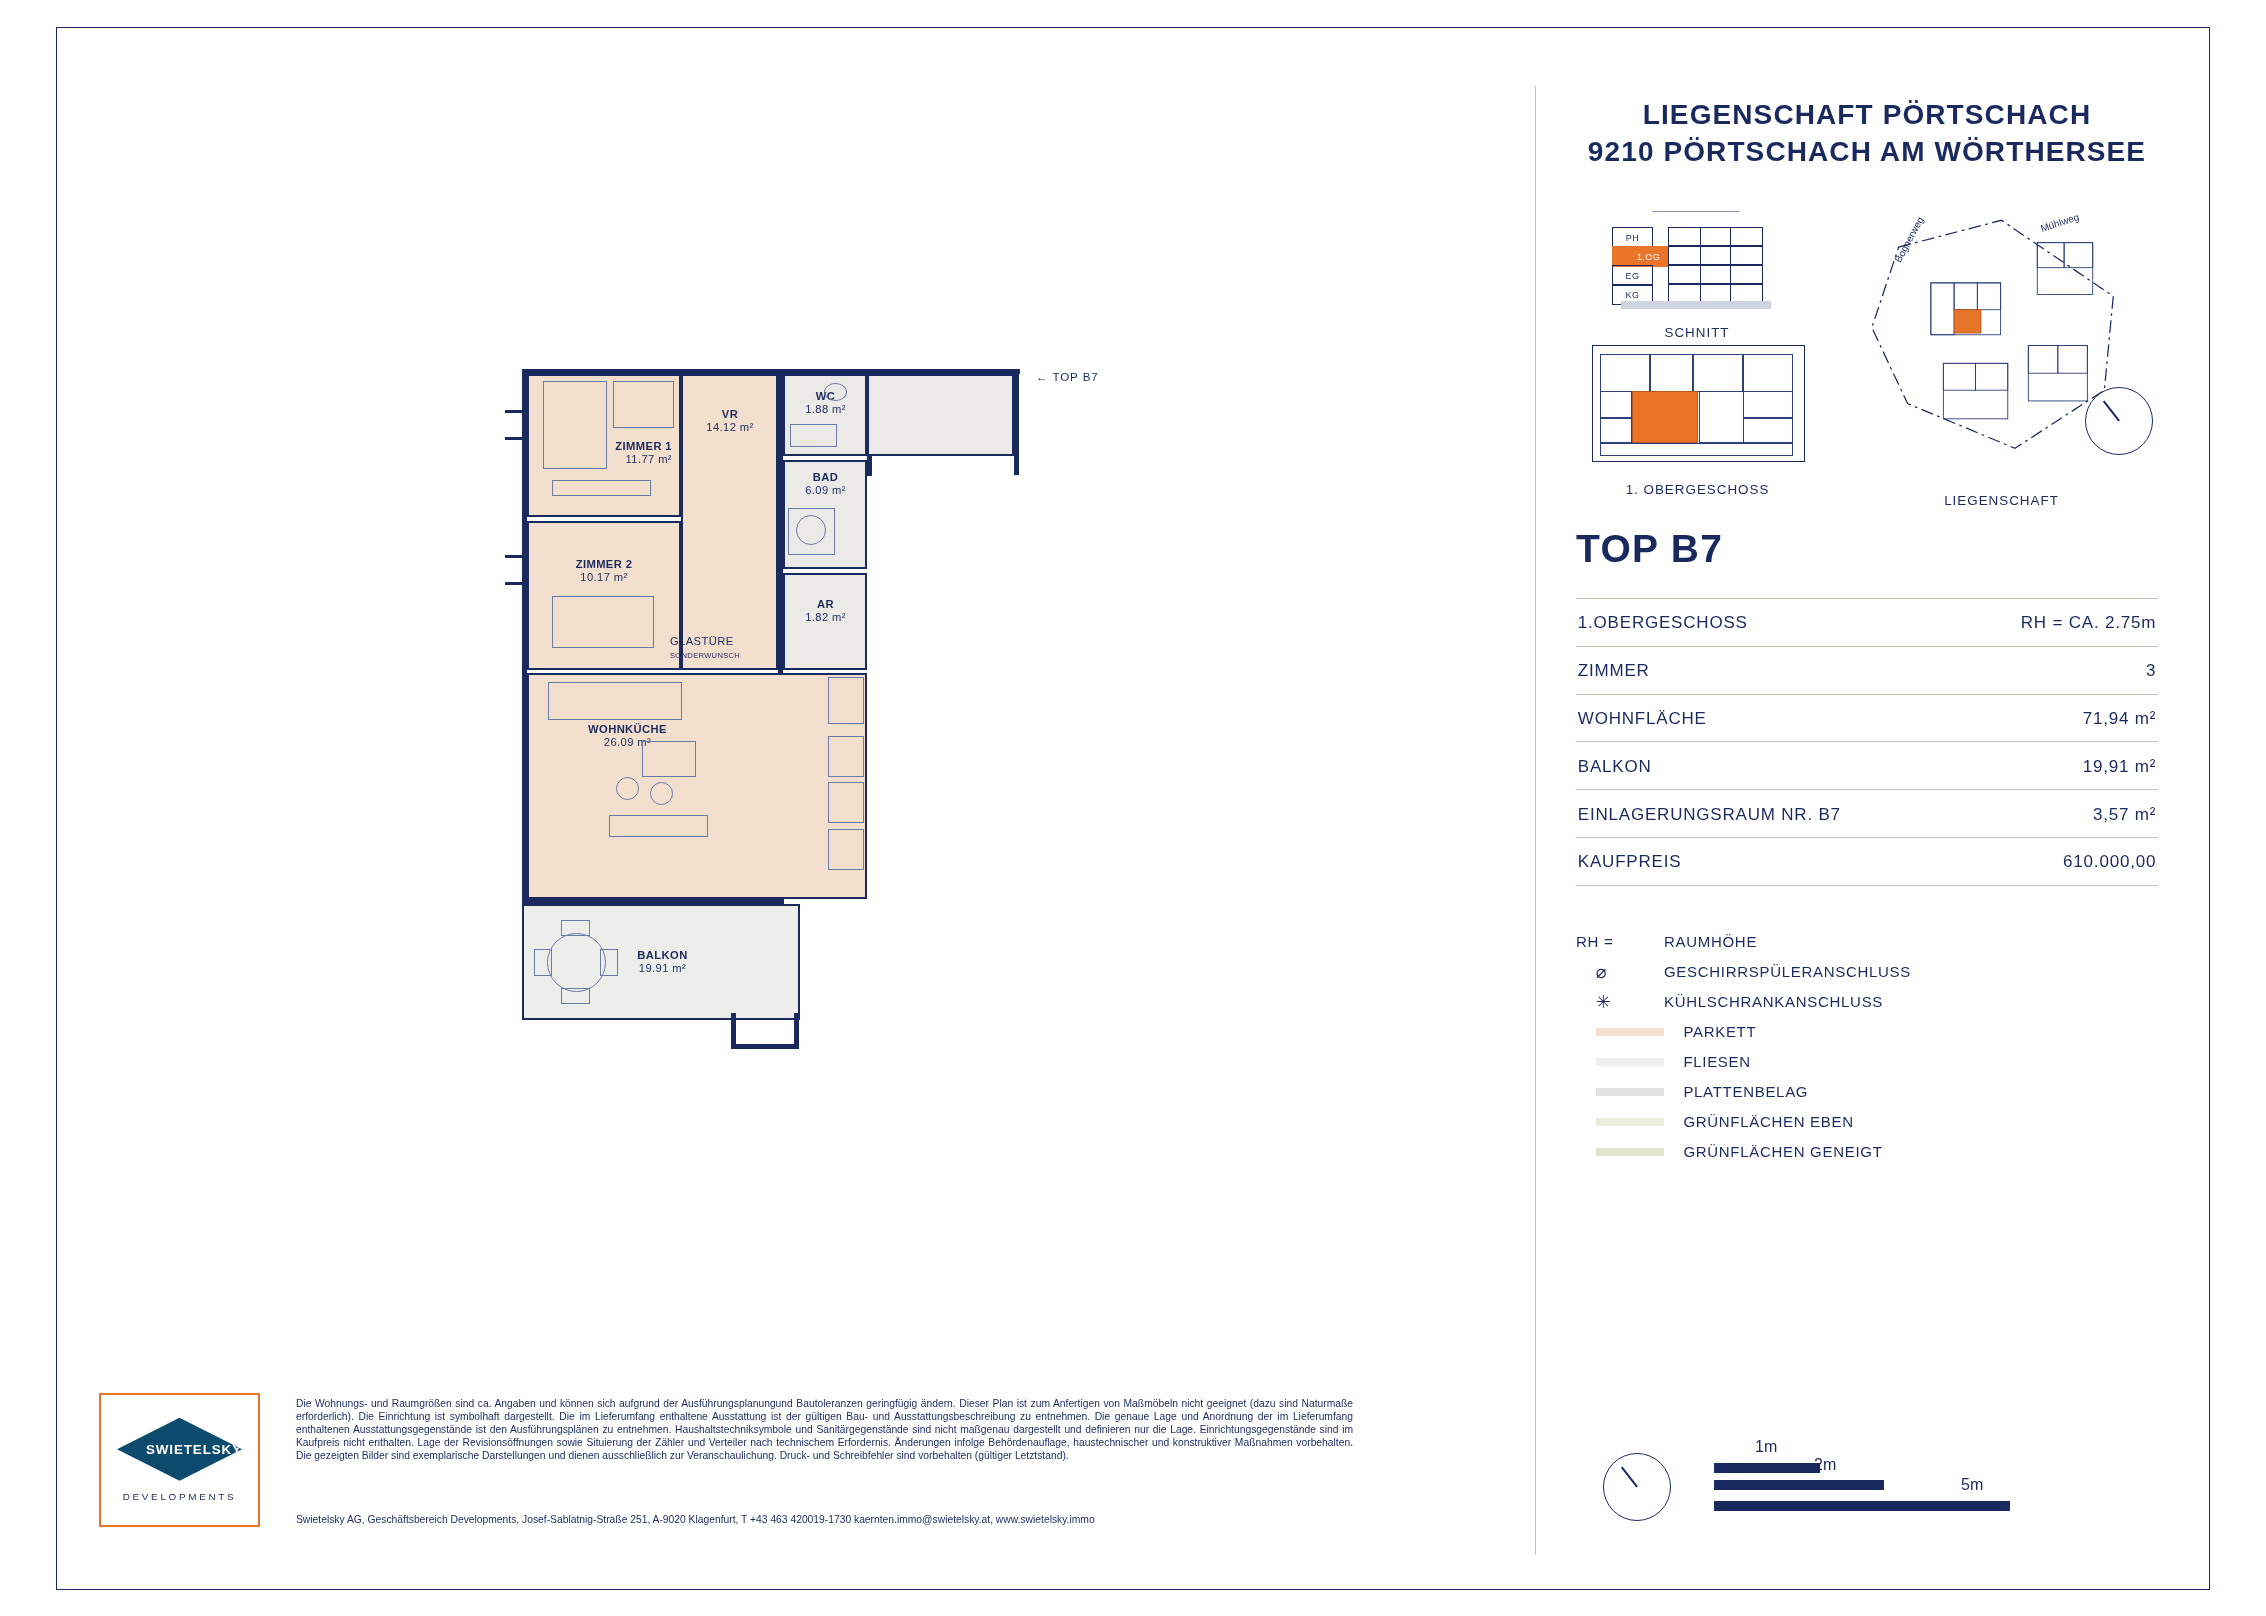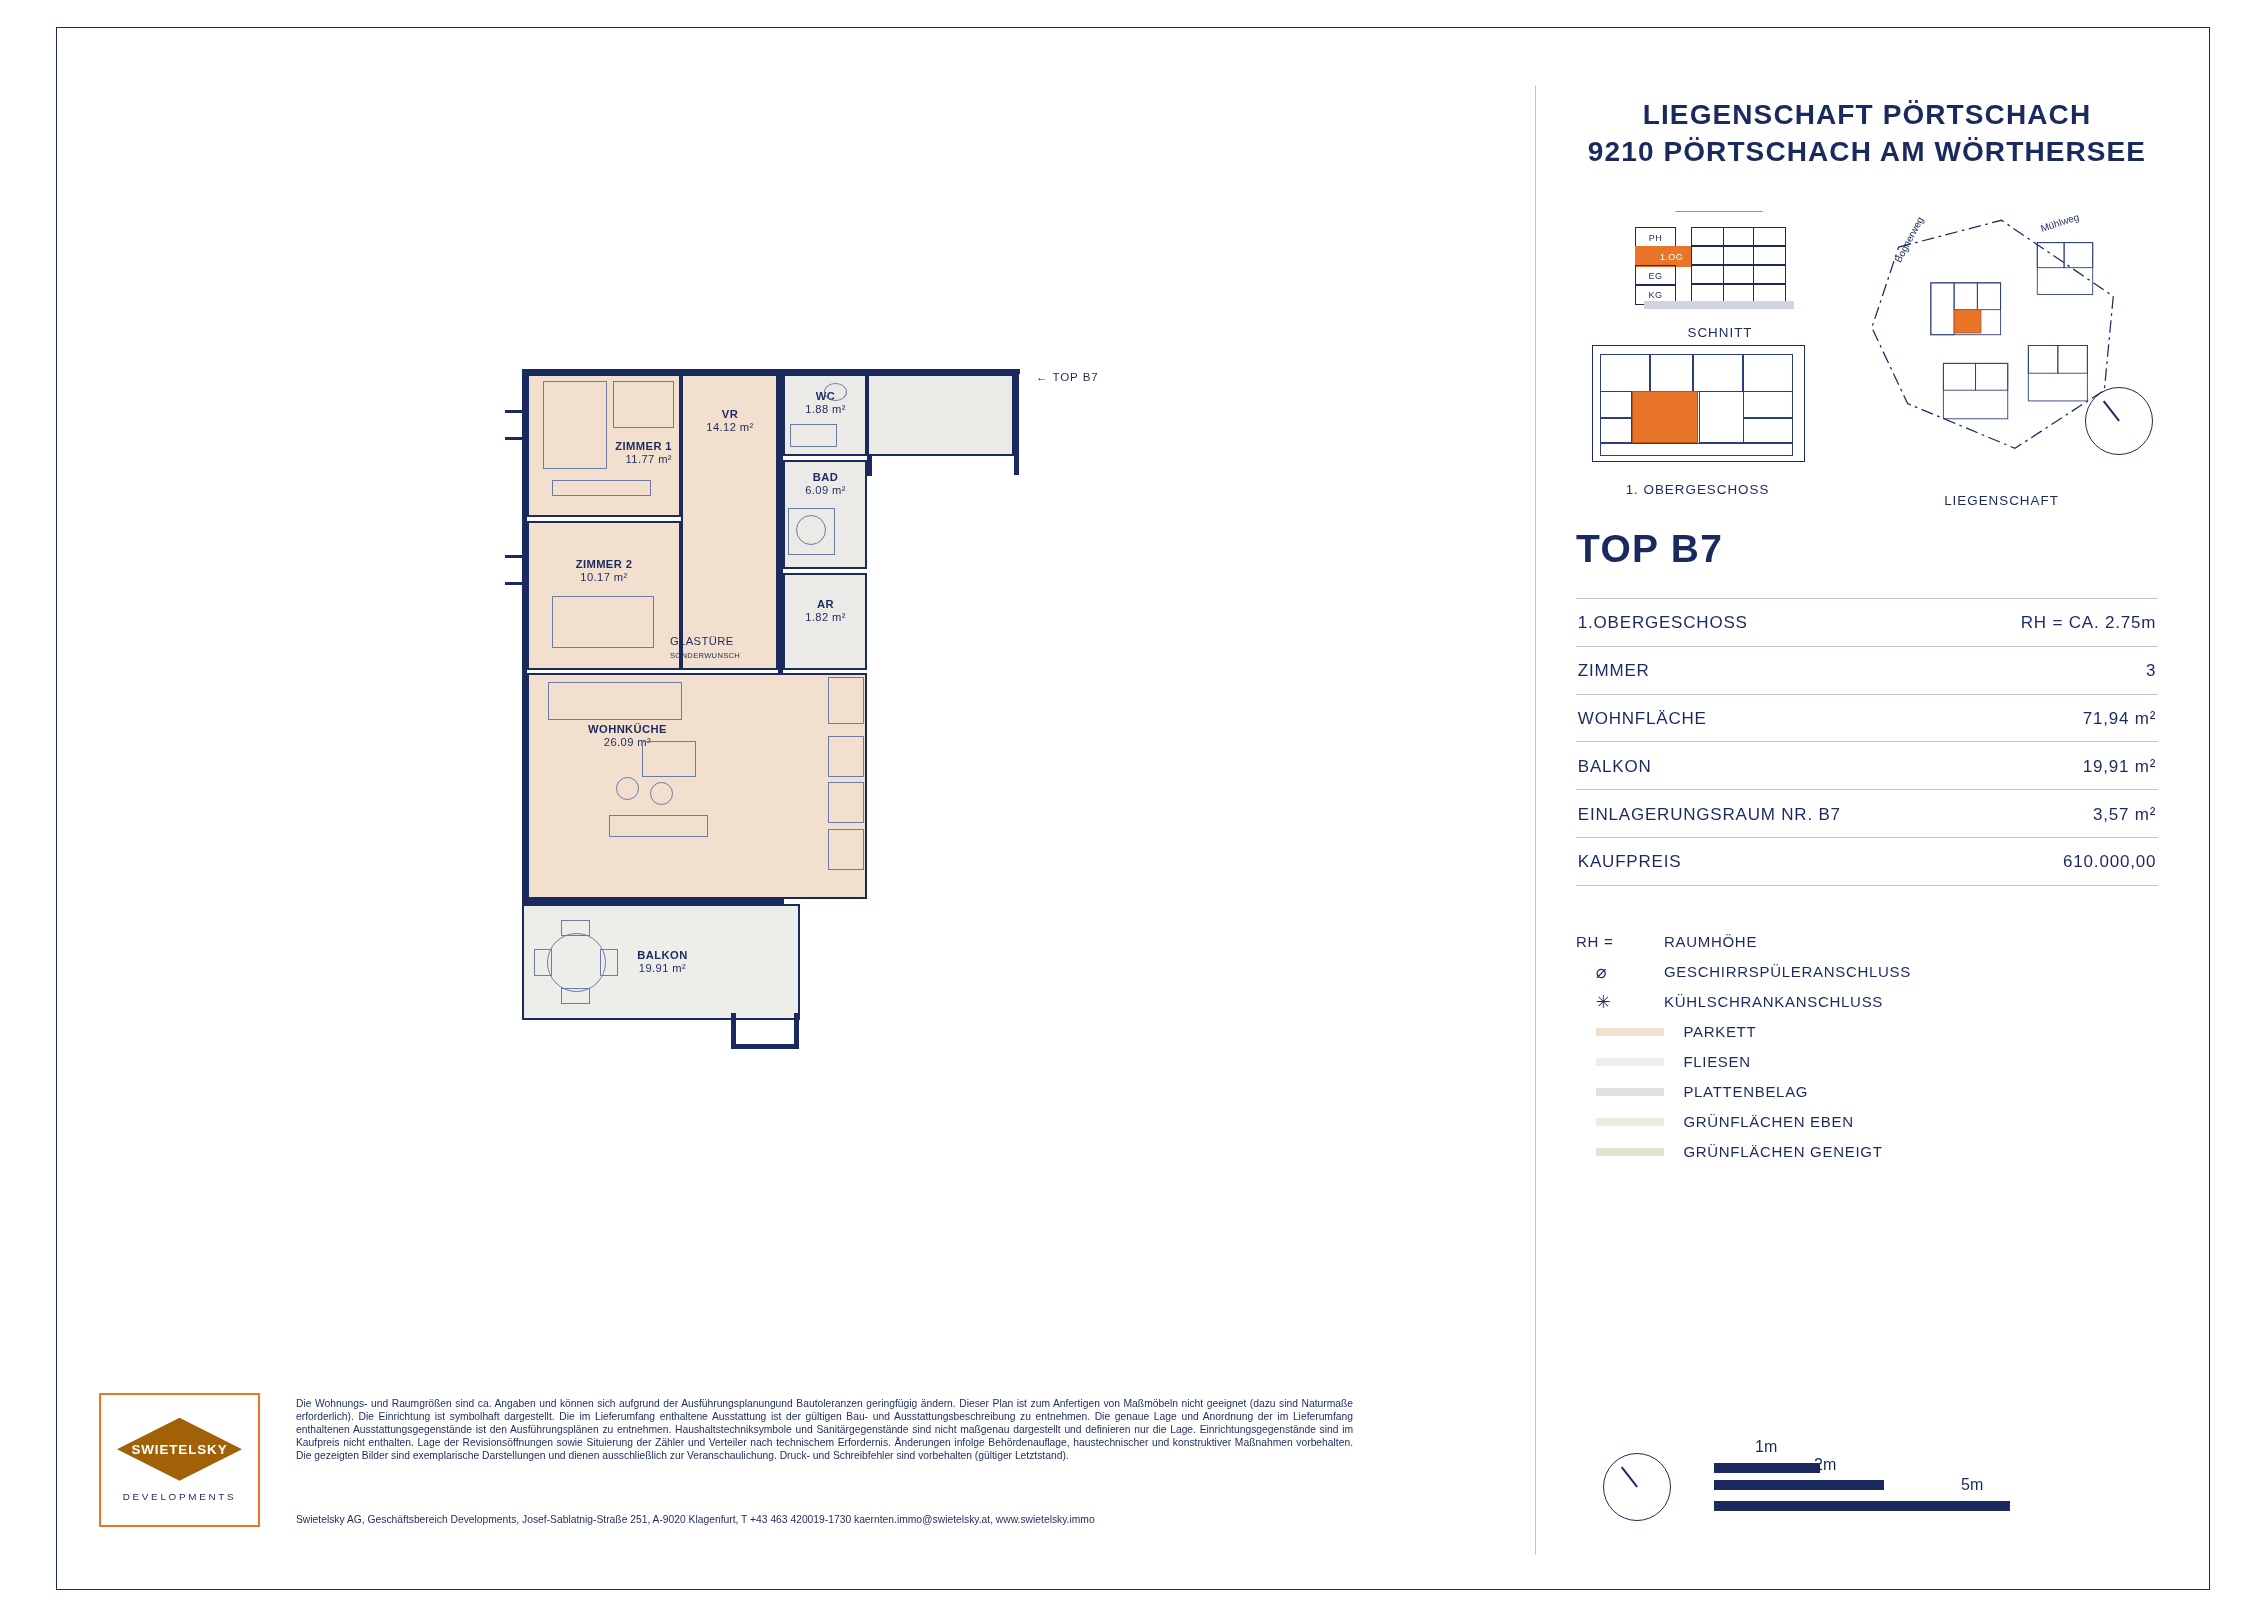--- a/index.html
+++ b/index.html
@@ -7,21 +7,21 @@
   .page{position:relative;width:2267px;height:1617px;background:#fff;box-sizing:border-box;}
   .frame{position:absolute;left:56px;top:27px;width:2154px;height:1563px;border:1.8px solid #1b2a5e;box-sizing:border-box;}
   .vdiv{position:absolute;left:1535px;top:86px;width:0.9px;height:1469px;background:#c9c2b6;}
 
   
   .rcol{position:absolute;left:1576px;top:99px;width:582px;}
   .title1{font-size:28px;font-weight:bold;letter-spacing:1.1px;text-align:center;color:#1b2a5e;}
   .title2{font-size:28px;font-weight:bold;letter-spacing:1.1px;text-align:center;color:#1b2a5e;margin-top:5.4px;}
 
   .thumbs{position:relative;margin-top:43px;height:296px;}
-  .schnitt{position:absolute;left:36px;top:0;width:170px;margin-left:23px;}
+  .schnitt{position:absolute;left:36px;top:0;width:170px;}
   .schn-box{position:relative;width:170px;height:94px;}
   .schn-roof{position:absolute;left:16px;top:0;width:134px;height:16px;border:1.3px solid #1b2a5e;border-bottom:none;
       clip-path:polygon(6% 100%,18% 0,82% 0,94% 100%);}
   .schn-lbl{position:absolute;width:39px;height:19px;border:1.3px solid #1b2a5e;font-size:9px;display:flex;align-items:center;justify-content:center;letter-spacing:0.4px;}
   .schn-grid{position:absolute;left:56px;width:95px;height:19px;border:1.3px solid #1b2a5e;box-sizing:border-box;}
   .schn-grid:before{content:"";position:absolute;left:33%;top:0;bottom:0;width:0.9px;background:#1b2a5e;}
   .schn-grid:after{content:"";position:absolute;left:66%;top:0;bottom:0;width:0.9px;background:#1b2a5e;}
   .hl{background:#e8752a;color:#fff;border-color:#e8752a;padding-left:16px;}
   .base{position:absolute;left:9px;top:90px;width:150px;height:8px;background:#cfd4e0;}
   .cap{text-align:center;font-size:13.4px;letter-spacing:1px;margin-top:19.7px;}
@@ -48,21 +48,21 @@
   .lico{width:88px;display:flex;align-items:center;justify-content:flex-start;padding-left:19.7px;box-sizing:border-box;font-size:18px;}
 
   .scalebar{position:absolute;left:1603px;top:1424px;width:555px;height:116px;}
   .sb{position:absolute;background:#1b2a5e;height:9.9px;}
   .sblab{position:absolute;font-size:16px;color:#1b2a5e;}
   .compass{position:absolute;width:66px;height:66px;border:1.8px solid #1b2a5e;border-radius:50%;}
   .compass:after{content:"";position:absolute;left:50%;top:50%;width:1.8px;height:25px;background:#1b2a5e;transform:translate(-50%,-100%) rotate(-38deg);transform-origin:bottom center;}
 
   
   .logo{position:absolute;left:99px;top:1393px;width:161px;height:134px;border:2.7px solid #e8752a;box-sizing:border-box;display:flex;flex-direction:column;align-items:center;justify-content:center;}
-  .logo .dia{position:relative;width:125px;height:63px;background:#a16207;clip-path:polygon(50% 0,100% 50%,50% 100%,0 50%);display:flex;align-items:center;justify-content:center;}
+  .logo .dia{position:relative;width:125px;height:63px;background:#0c4a6e;clip-path:polygon(50% 0,100% 50%,50% 100%,0 50%);display:flex;align-items:center;justify-content:flex-end;}
   .logo .dia span{color:#fff;font-size:13.4px;font-weight:bold;letter-spacing:0.9px;}
   .logo .sub{margin-top:10.7px;font-size:9.9px;letter-spacing:2.7px;color:#1b2a5e;}
   .discl{position:absolute;left:296px;top:1397px;width:1057px;font-size:10.3px;line-height:13px;color:#1b2a5e;text-align:justify;}
   .discl2{position:absolute;left:296px;top:1514px;width:1057px;font-size:10.3px;color:#1b2a5e;}
 
   
   .plan{position:absolute;left:466px;top:331px;width:663px;height:824px;}
   .room{position:absolute;background:#f3dfcd;border:2.7px solid #1b2a5e;box-sizing:border-box;}
   .wet{position:absolute;background:#eceae6;border:2.7px solid #1b2a5e;box-sizing:border-box;}
   .rlab{position:absolute;text-align:center;font-size:11.2px;letter-spacing:0.4px;color:#1b2a5e;line-height:13.4px;}

